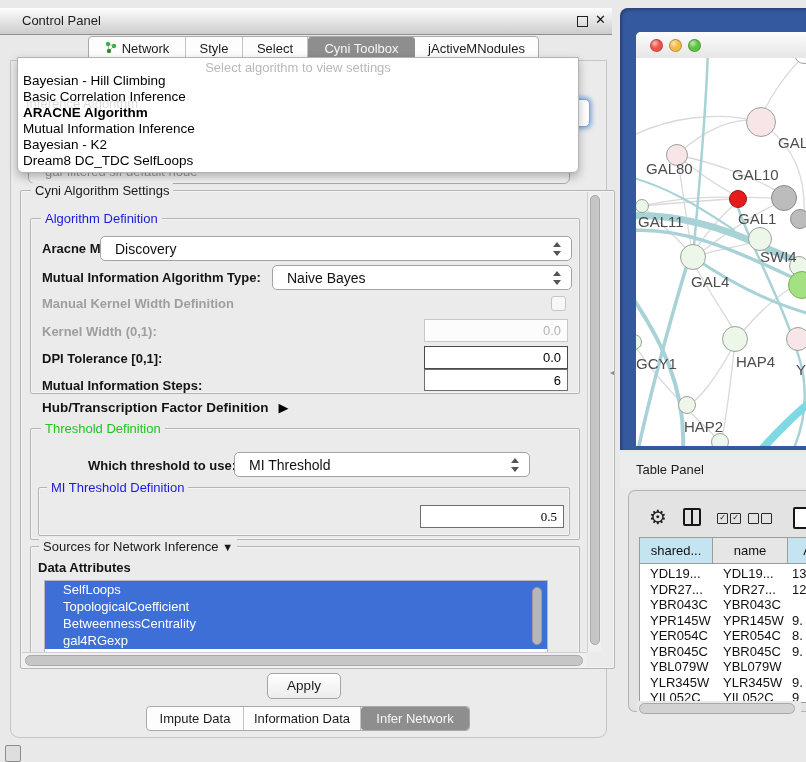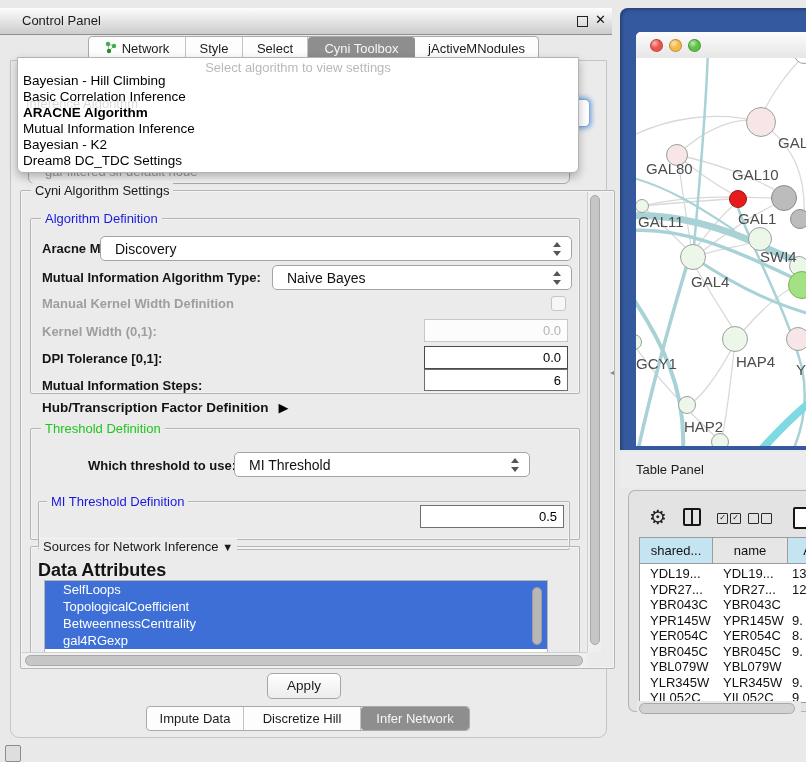--- a/index.html
+++ b/index.html
@@ -125,21 +125,21 @@
 
   <div class="abs dropdown">
     <div class="dd-prompt">Select algorithm to view settings</div>
     <div class="ghost">Inference Algorithm</div>
     <div id="dd-items">
         <div class="dd-item" style="top: 15px;">Bayesian - Hill Climbing</div>
         <div class="dd-item" style="top: 31px;">Basic Correlation Inference</div>
         <div class="dd-item" style="top: 47px;"><b>ARACNE Algorithm</b></div>
         <div class="dd-item" style="top: 63px;">Mutual Information Inference</div>
         <div class="dd-item" style="top: 79px;">Bayesian - K2</div>
-        <div class="dd-item" style="top: 95px;">Dream8 DC_TDC Settings</div>
+        <div class="dd-item" style="top: 95px;">Dream8 DC_TDC SelfLoops</div>
       </div>
   </div>
 
   <div class="fs" style="left:20px;top:190px;width:581px;height:477px;background:#ebebeb;padding-left:12px;">
     <span class="fs-legend" style="left:10px;color:#1a1a1a;">Cyni Algorithm Settings</span>
   </div>
 
   <div class="fs" style="left:30px;top:218px;width:548px;height:174px;">
     <span class="fs-legend" style="left:10px;color:#1919dd;">Algorithm Definition</span>
   </div>
@@ -165,29 +165,29 @@
   <span class="lbl" style="left:42px;top:400px;font-size:13.5px;"><span>Hub/Transcription Factor Definition</span><span class="arrow-r">▶</span></span>
 
   <div class="fs" style="left:30px;top:428px;width:548px;height:110px;">
     <span class="fs-legend" style="left:10px;color:#21c521;">Threshold Definition</span>
   </div>
   <span class="lbl" style="left:88px;top:458px;">Which threshold to use:</span>
   <div class="combo" style="left:234px;top:452px;width:296px;height:25px;">
     <span>MI Threshold</span>
     <span class="spinner"></span>
   </div>
-  <div class="fs" style="left:38px;top:501px;width:530px;height:47px;">
+  <div class="fs" style="left:38px;top:487px;width:530px;height:47px;">
     <span class="fs-legend" style="left:8px;color:#1919dd;">MI Threshold Definition</span>
   </div>
-  <div class="field" style="left:420px;top:505px;width:144px;height:23px;border:1.4px solid #6f6f6f;color:#000;">0.5</div>
+  <div class="field" style="left:420px;top:505px;width:144px;height:23px;border:1.4px solid #6f6f6f;color:#000;font-family:Liberation Serif, serif;">0.5</div>
 
   <div class="fs" style="left:30px;top:546px;width:548px;height:106px;border-bottom:none;">
     <span class="fs-legend" style="left:8px;color:#1a1a1a;"><span>Sources for Network Inference</span> <span style="font-size:11px;">▼</span></span>
   </div>
-  <span class="lbl" style="left:38px;top:560px;font-size:18px;">Data Attributes</span>
+  <span class="lbl" style="left:38px;top:560px;font-size:13px;">Data Attributes</span>
   <div class="attr-list" style="left:44px;top:580px;width:502px;height:72px;" id="attr-list">
       <div class="attr-item" style="background: rgb(61, 111, 215);">SelfLoops</div>
       <div class="attr-item" style="background: rgb(61, 111, 215);">TopologicalCoefficient</div>
       <div class="attr-item" style="background: rgb(61, 111, 215);">BetweennessCentrality</div>
       <div class="attr-item" style="background: rgb(61, 111, 215);">gal4RGexp</div>
     </div>
   <div class="thumb" style="left:532px;top:587px;width:8px;height:56px;background:#b7b7b7;border-color:#9c9c9c;"></div>
 
   <div class="scroll-v" style="left:587px;top:192px;width:13px;height:460px;">
     <div class="thumb" style="left:1.5px;top:3px;width:8px;height:448px;"></div>
@@ -196,21 +196,21 @@
     <div class="thumb" style="left:3px;top:2px;width:556px;height:9px;"></div>
   </div>
 
   <div class="abs apply">Apply</div>
 
   <div class="abs tabbar" id="bottom-tabs" style="left:146px;top:706px;width:322px;">
       <div class="tab" style="width: 97px;">
         <span>Impute Data</span>
       </div>
       <div class="tab" style="width: 117px;">
-        <span>Discretize Hill</span>
+        <span>Information Data</span>
       </div>
       <div class="tab sel" style="width: 108px;">
         <span>Infer Network</span>
       </div>
     </div>
 
   <div class="abs net-frame">
     <div class="net-window">
       <div class="net-titlebar">
         <span class="light" id="light-close" style="left: 14px; background: radial-gradient(circle at 35% 30%, rgba(255, 255, 255, 0.6), transparent 45%), rgb(238, 83, 75); border: 1px solid rgba(0, 0, 0, 0.25);"></span>

